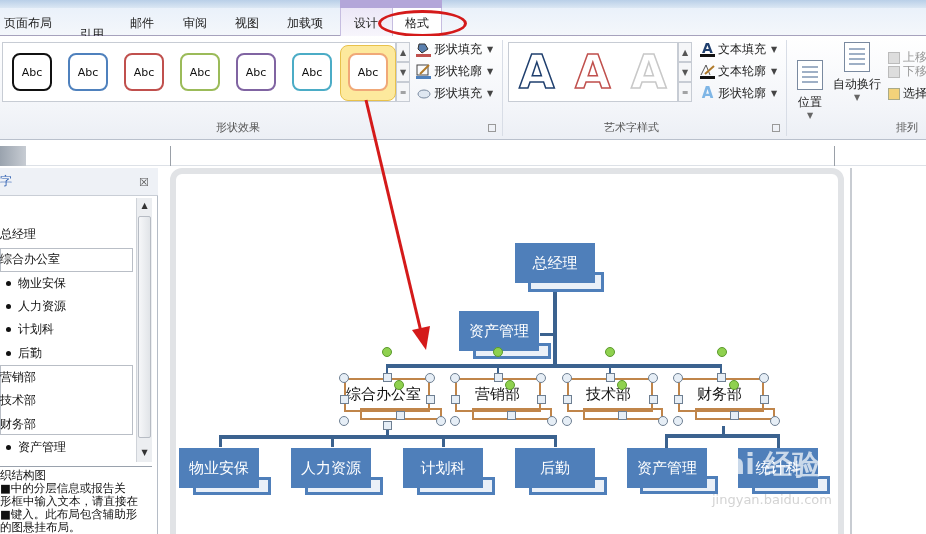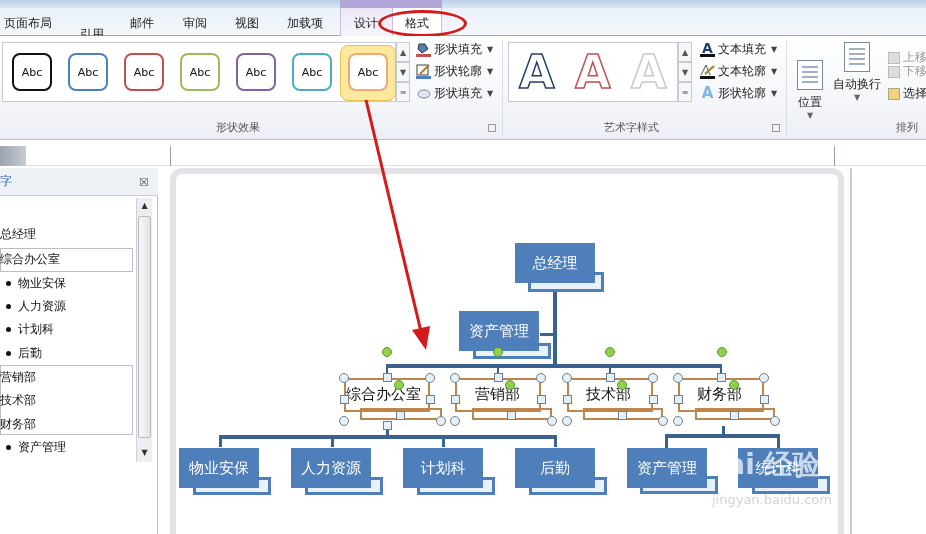--- a/index.html
+++ b/index.html
@@ -239,20 +239,27 @@
     <div class="tp-item" style="left:0;top:171px"><span>营销部</span></div>
     <div class="tp-item" style="left:0;top:194px"><span>技术部</span></div>
     <div class="tp-item" style="left:0;top:218px"><span>财务部</span></div>
     <div class="tp-item" style="left:6px;top:241px"><span class="tp-bullet"></span><span>资产管理</span></div>
   </div>
   <div class="tp-scroll">
     <div class="tp-arrow" style="top:1px">▲</div>
     <div class="tp-thumb"></div>
     <div class="tp-arrow" style="top:248px">▼</div>
   </div>
+  <div class="tp-desc">
+    <div>织结构图</div>
+    <div>■中的分层信息或报告关</div>
+    <div>形框中输入文本，请直接在</div>
+    <div>■键入。此布局包含辅助形</div>
+    <div>的图悬挂布局。</div>
+  </div>
 </div>
 
 <div class="canvas"></div>
 <div class="vscroll-right"></div>
 
 <div class="line" style="left:553px;top:288px;width:4px;height:78px"></div>
 <div class="line" style="left:540px;top:333px;width:15px;height:3px"></div>
 <div class="line" style="left:386px;top:364px;width:336px;height:4px"></div>
 <div class="line" style="left:386px;top:364px;width:2px;height:14px"></div>
 <div class="line" style="left:497px;top:364px;width:2px;height:14px"></div>

